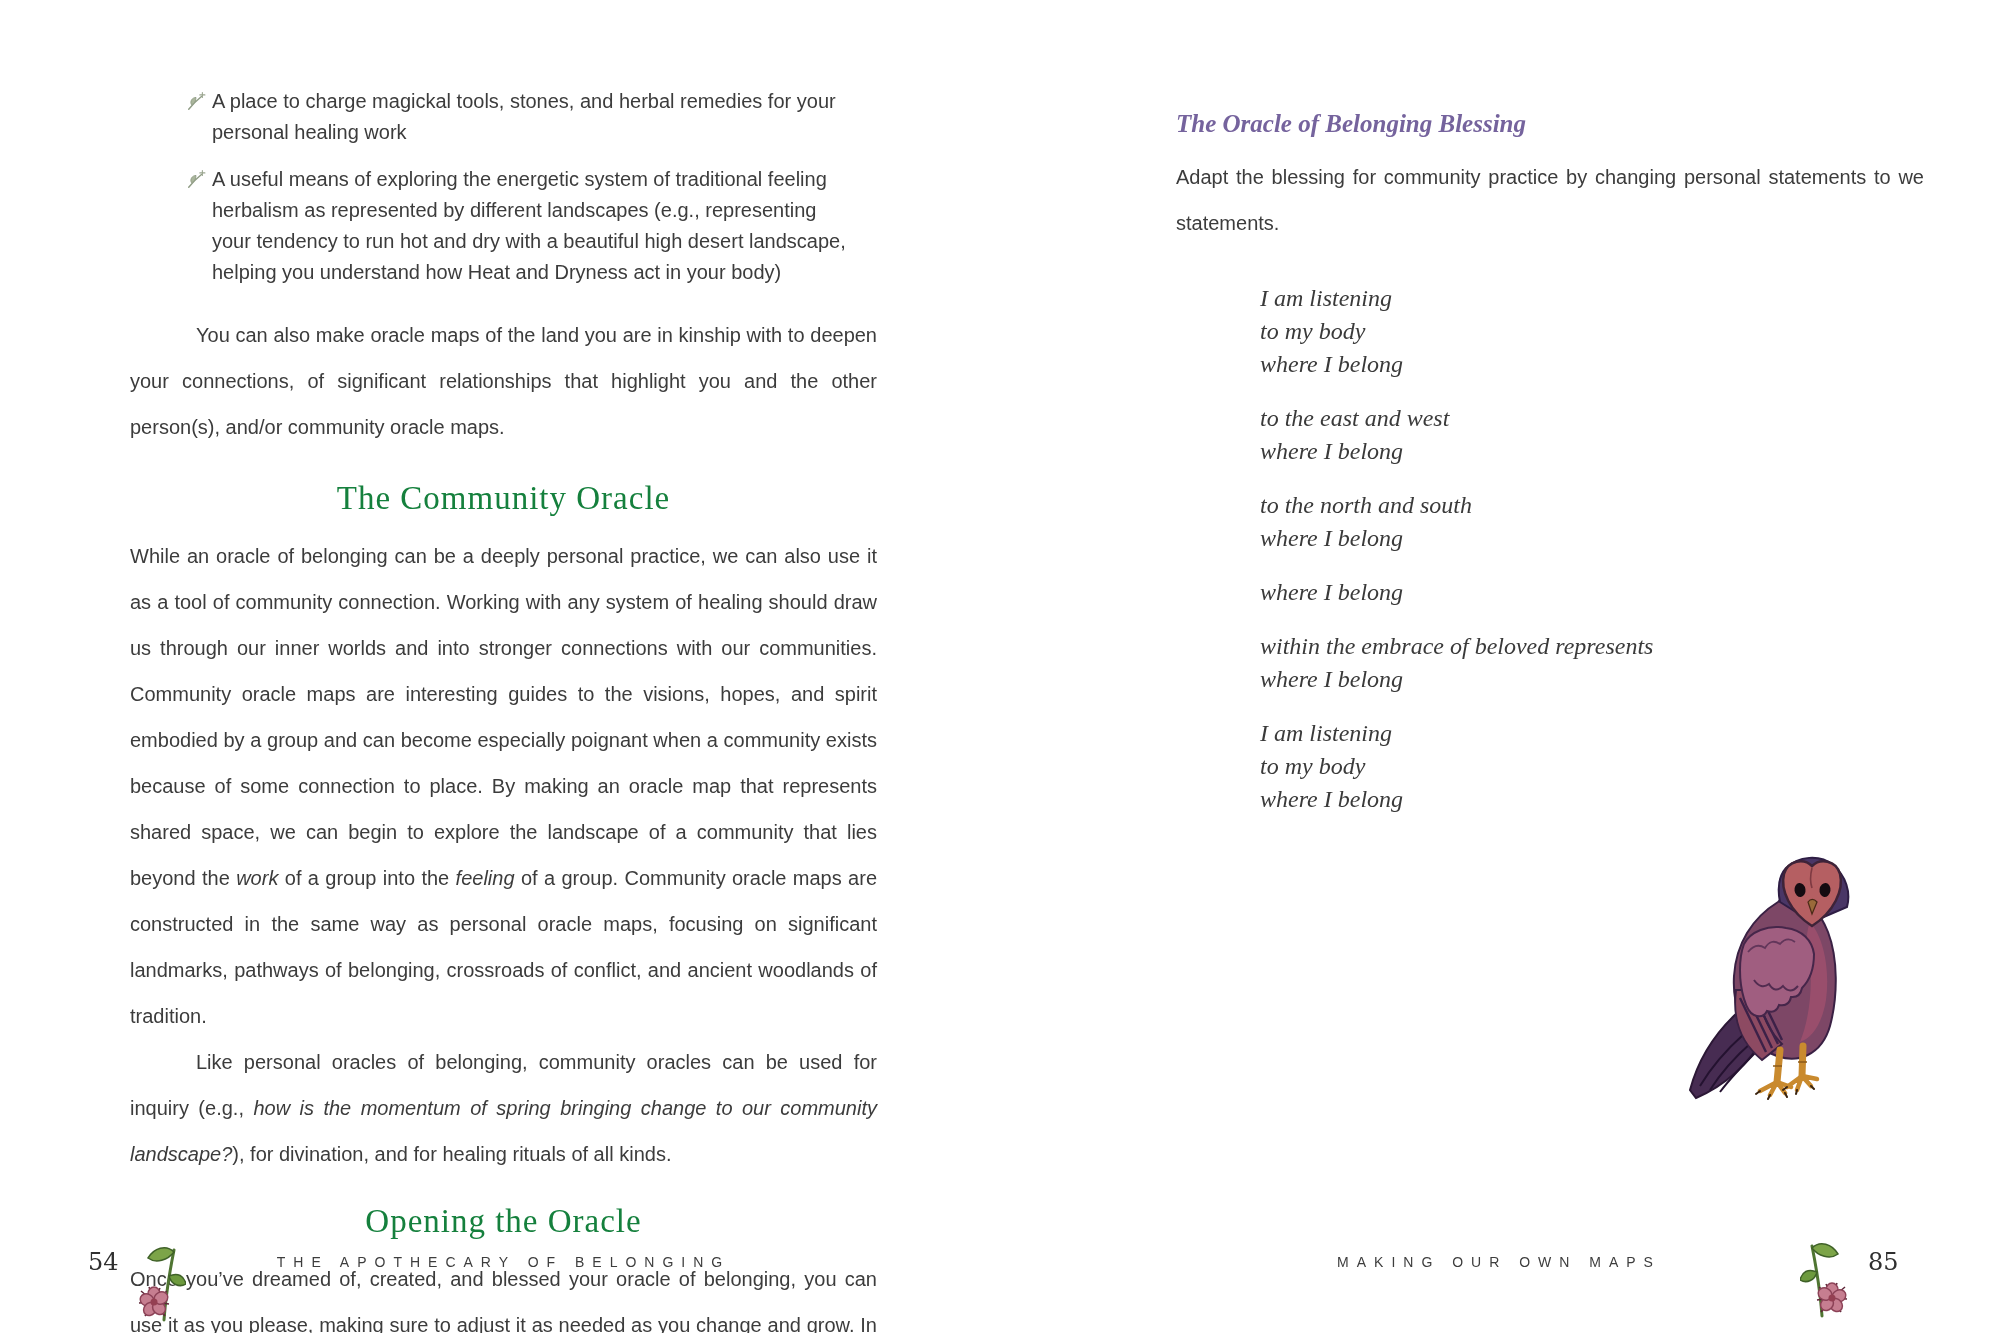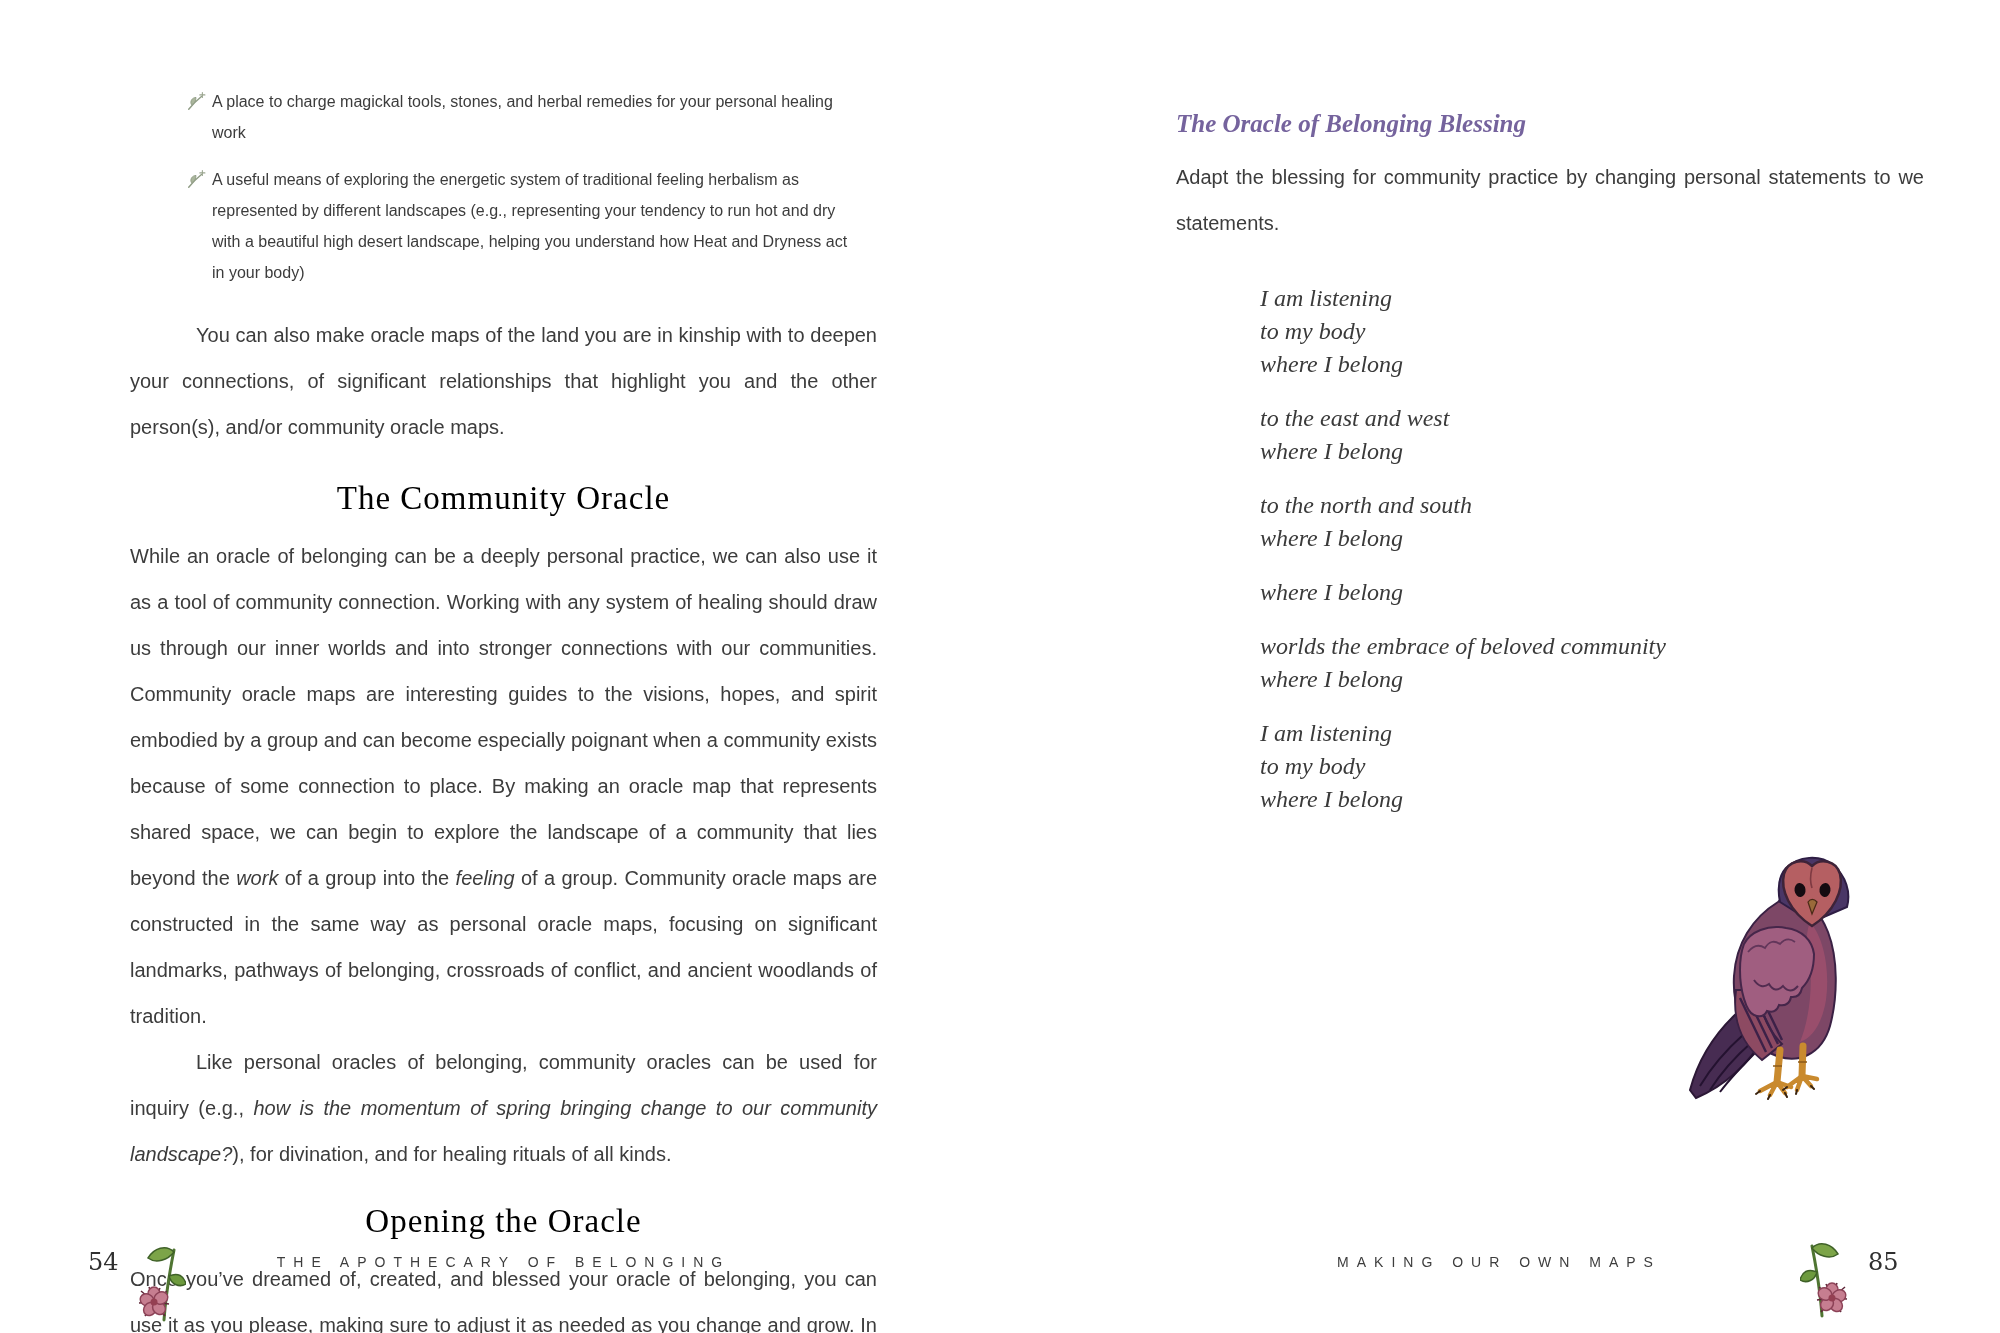--- a/index.html
+++ b/index.html
@@ -4,25 +4,25 @@
 <style>
   html,body{margin:0;padding:0;background:#ffffff;}
   #canvas{position:relative;width:2000px;height:1333px;background:#ffffff;overflow:hidden;
           font-family:"Liberation Sans",sans-serif;color:#3c3c3c;}
 
   
   #left-col{position:absolute;left:130px;top:86px;width:747px;}
   .bullets{margin:0 0 24px 0;padding:0;list-style:none;}
   .bullet{display:flex;margin:0 0 16px 56px;}
   .bullet-icon{flex:0 0 20px;width:20px;height:22px;margin:5px 6px 0 0;}
-  .bullet-text{font-size:16px;line-height:31px;width:646px;color:#3c3c3c;}
+  .bullet-text{font-size:20px;line-height:31px;width:646px;color:#3c3c3c;}
   .bodytext{font-size:20px;line-height:46px;text-align:justify;margin:0;color:#3c3c3c;}
   .indent{text-indent:66px;}
   .sect-heading{font-family:"Liberation Serif",serif;font-weight:500;font-size:33px;
-                letter-spacing:1px;text-align:center;color:#000000;margin:30px 0 16px 0;}
+                letter-spacing:1px;text-align:center;color:#15803d;margin:30px 0 16px 0;}
   .sect-heading2{margin-top:26px;}
   em.inline-it{font-style:italic;}
 
   
   #right-col{position:absolute;left:1176px;top:110px;width:748px;}
   .blessing-heading{font-family:"Liberation Serif",serif;font-style:italic;font-weight:600;
                     font-size:25px;color:#75639d;margin:0 0 16px 0;}
   .verse-block{margin:36px 0 0 84px;}
   .stanza{margin:0 0 21px 0;}
   .verse-line{font-family:"Liberation Serif",serif;font-style:italic;font-size:24px;
@@ -101,21 +101,21 @@
         <div class="verse-line">where I belong</div>
       </div>
       <div class="stanza">
         <div class="verse-line">to the north and south</div>
         <div class="verse-line">where I belong</div>
       </div>
       <div class="stanza">
         <div class="verse-line">where I belong</div>
       </div>
       <div class="stanza">
-        <div class="verse-line">worlds the embrace of beloved community</div>
+        <div class="verse-line">within the embrace of beloved represents</div>
         <div class="verse-line">where I belong</div>
       </div>
       <div class="stanza">
         <div class="verse-line">I am listening</div>
         <div class="verse-line">to my body</div>
         <div class="verse-line">where I belong</div>
       </div>
     </div>
   </div>
 

